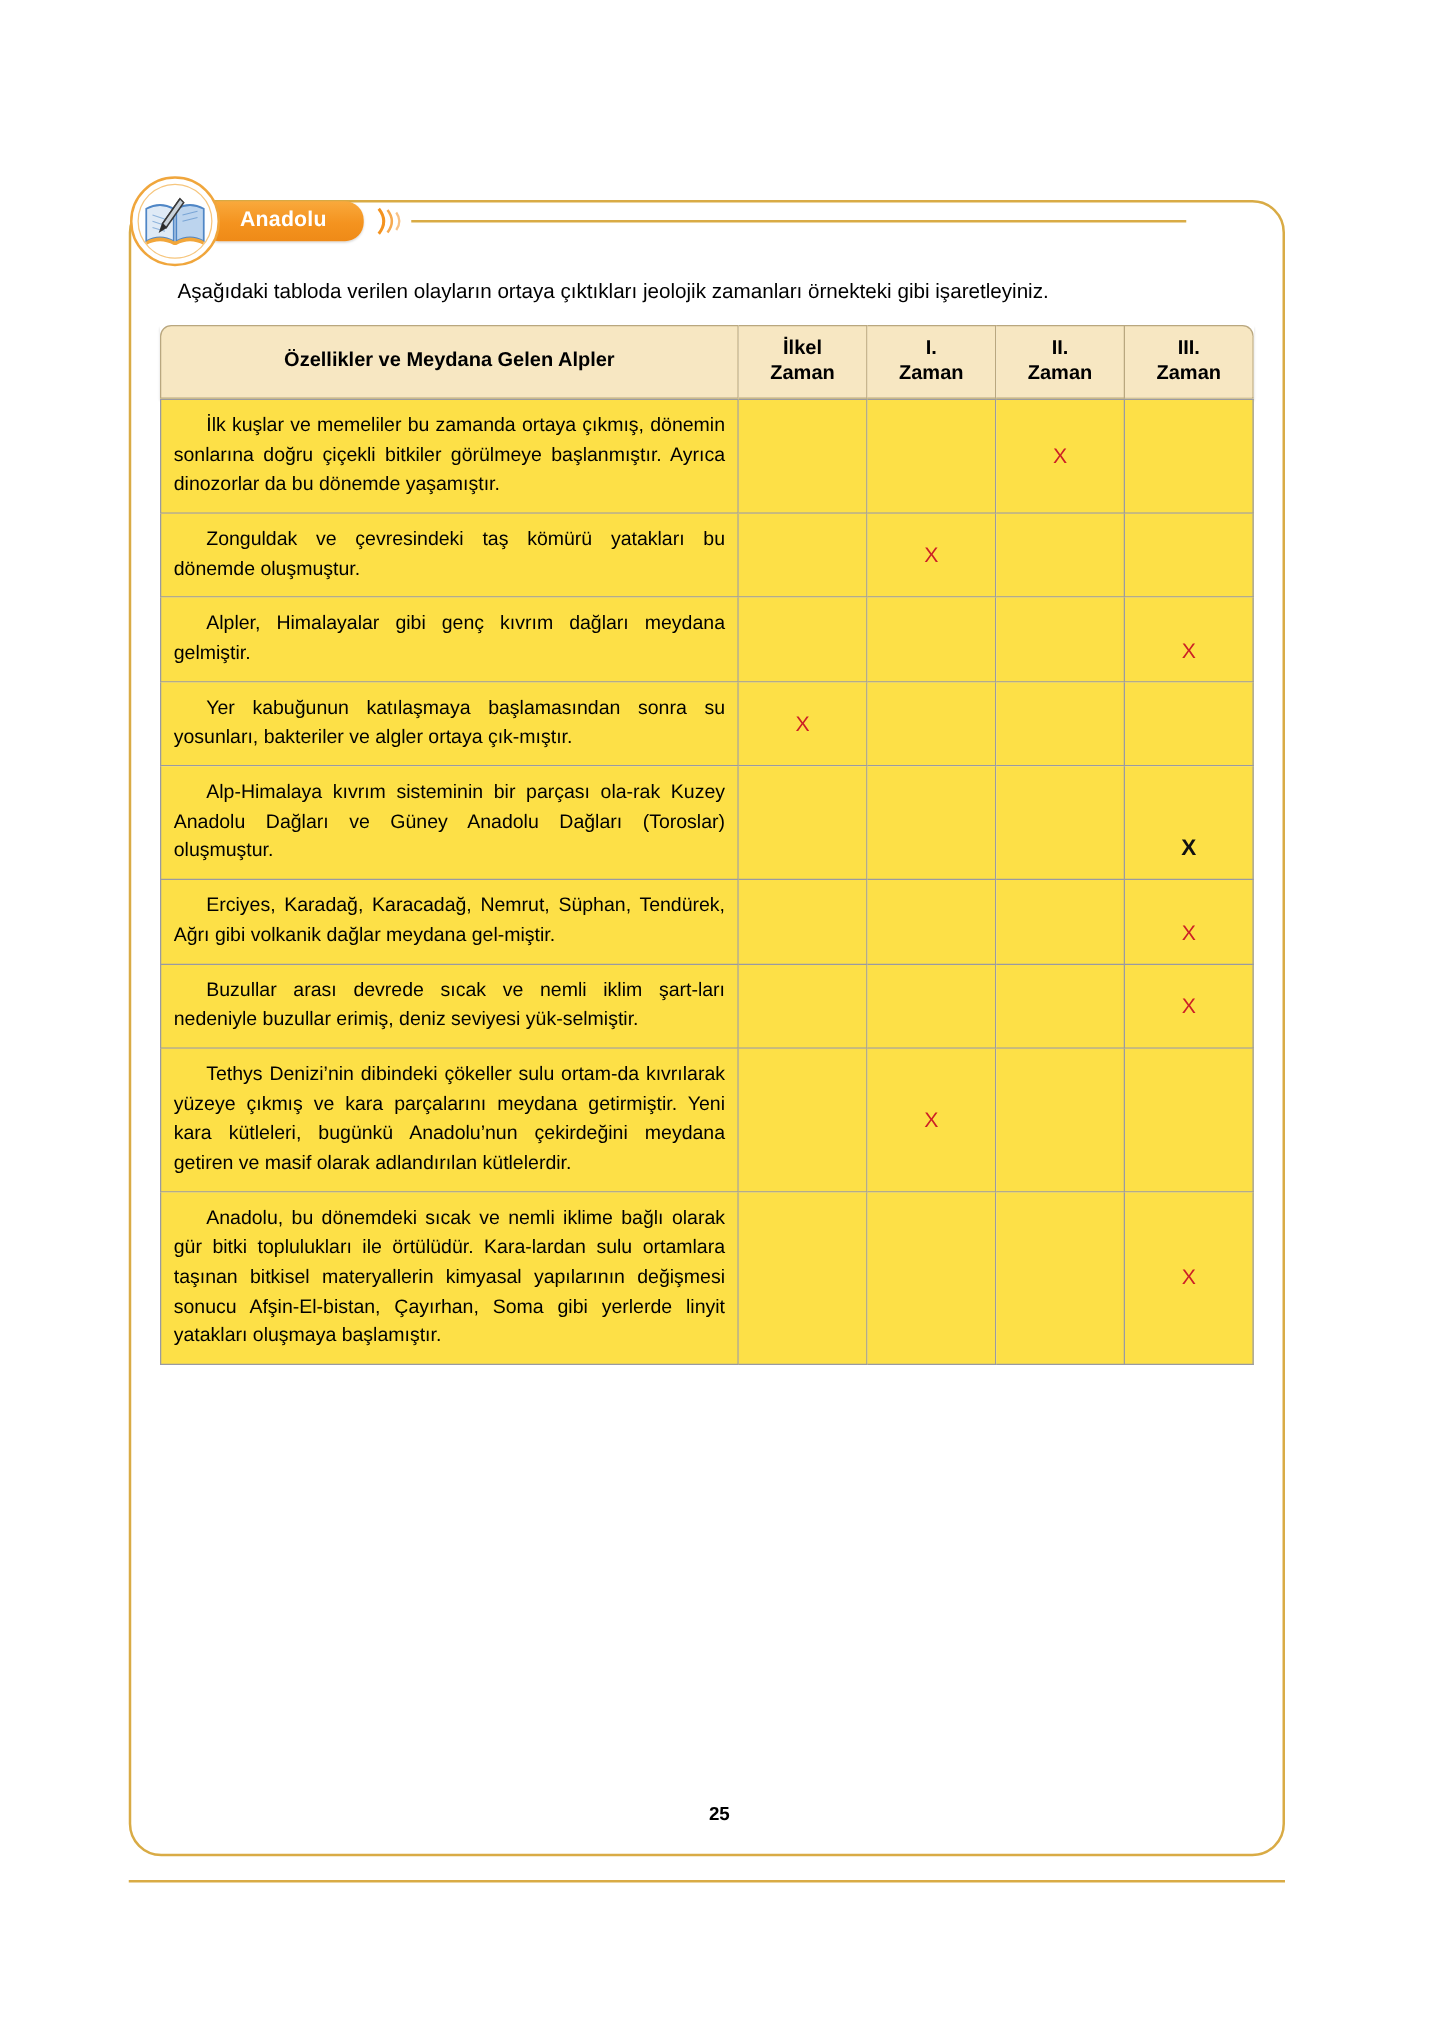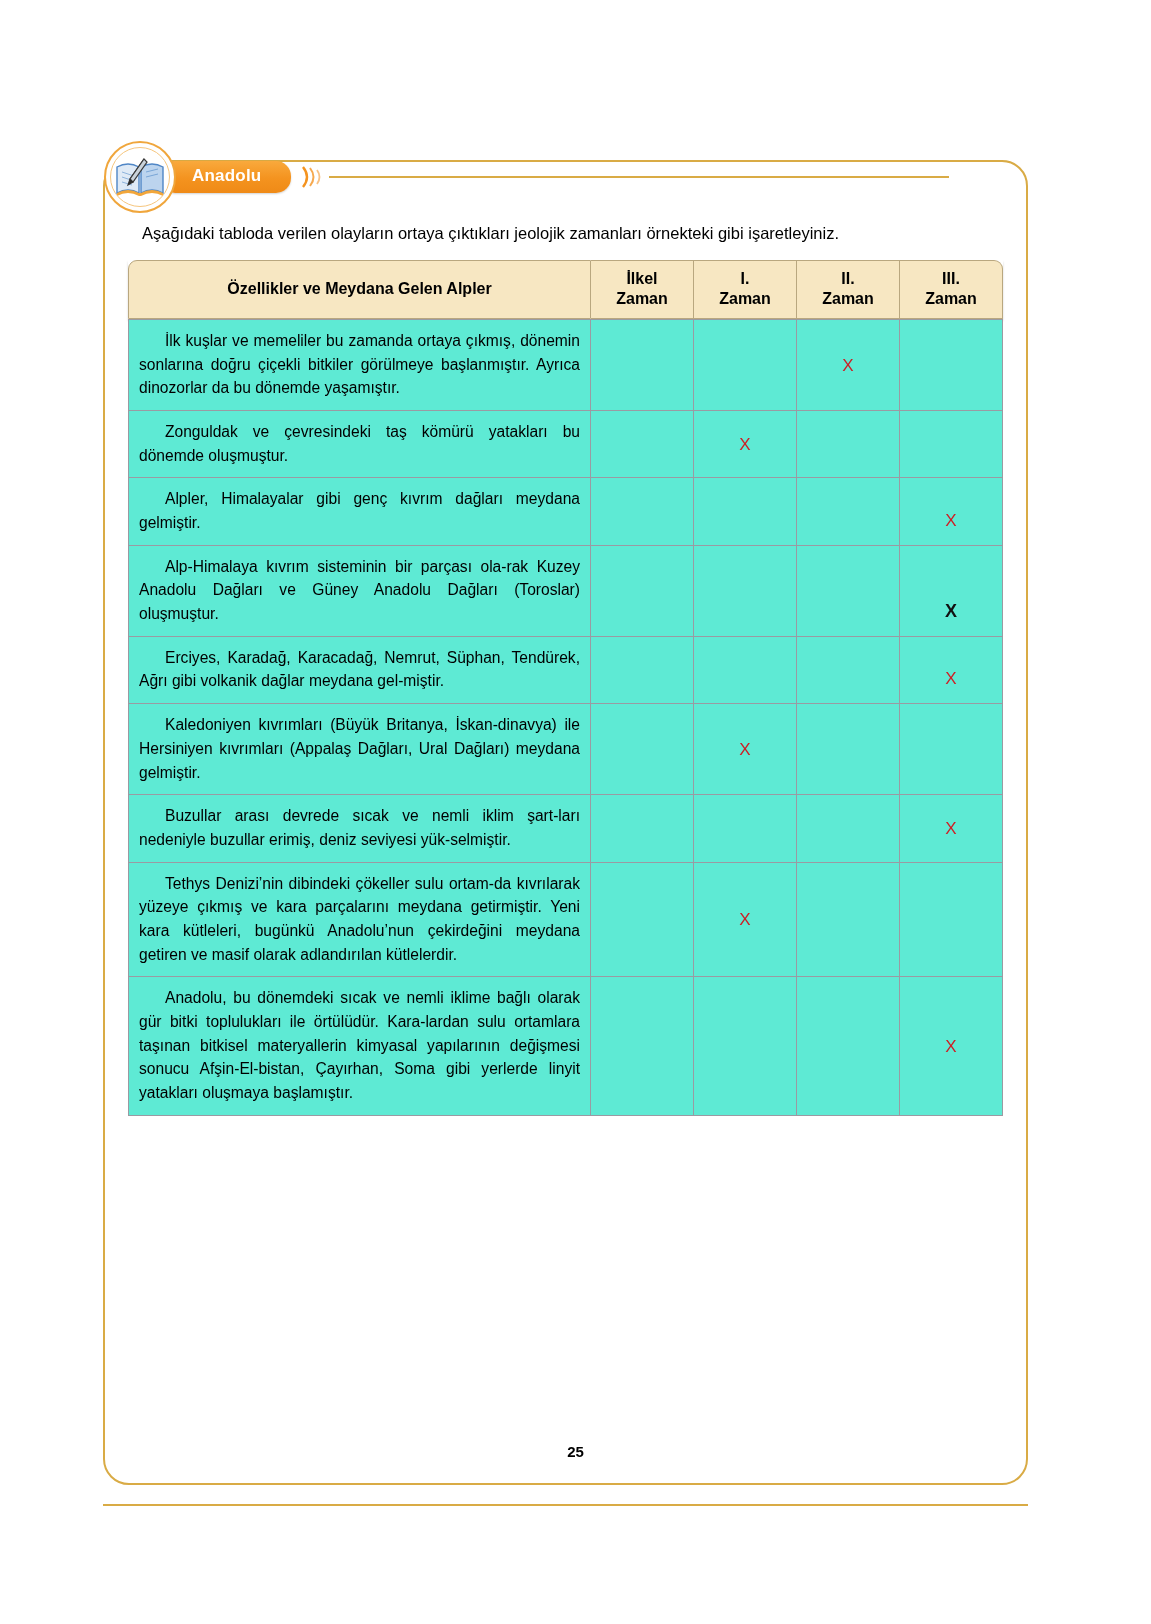--- a/index.html
+++ b/index.html
@@ -127,21 +127,21 @@
     padding-right: 10px;
   }
   table.geo thead th.last {
     border-top-right-radius: 9px;
   }
   table.geo thead tr { box-shadow: 0 2px 2px rgba(0,0,0,.16); }
 
   table.geo tbody td {
     border-right: 1px solid #9a9aa2;
     border-bottom: 1px solid #9a9aa2;
-    background: #5eead4;
+    background: #fde047;
     vertical-align: top;
     padding: 0;
   }
   table.geo tbody tr:first-child td { border-top: 1px solid #9a9aa2; }
   table.geo tbody td.desc {
     border-left: 1px solid #9a9aa2;
     text-align: justify;
     text-align-last: left;
     padding: 9px 10px 10px 10px;
     line-height: 1.52;
@@ -263,45 +263,45 @@
         <tr>
           <td class="desc"><span class="ind"></span>Alpler, Himalayalar gibi genç kıvrım dağları meydana gelmiştir.</td>
           <td class="mark"></td>
           <td class="mark"></td>
           <td class="mark"></td>
           <td class="mark">
             <span class="x-mark v-low">X</span>
           </td>
         </tr>
         <tr>
+          <td class="desc"><span class="ind"></span>Yer kabuğunun katılaşmaya başlamasından sonra su yosunları, bakteriler ve algler ortaya çık-mıştır.</td>
+          <td class="mark">
+            <span class="x-mark v-mid">X</span>
+          </td>
+          <td class="mark"></td>
+          <td class="mark"></td>
+          <td class="mark"></td>
+        </tr>
+        <tr>
           <td class="desc"><span class="ind"></span>Alp-Himalaya kıvrım sisteminin bir parçası ola-rak Kuzey Anadolu Dağları ve Güney Anadolu Dağları (Toroslar) oluşmuştur.</td>
           <td class="mark"></td>
           <td class="mark"></td>
           <td class="mark"></td>
           <td class="mark">
             <span class="x-mark v-low bold-black">X</span>
           </td>
         </tr>
         <tr>
           <td class="desc"><span class="ind"></span>Erciyes, Karadağ, Karacadağ, Nemrut, Süphan, Tendürek, Ağrı gibi volkanik dağlar meydana gel-miştir.</td>
           <td class="mark"></td>
           <td class="mark"></td>
           <td class="mark"></td>
           <td class="mark">
             <span class="x-mark v-low">X</span>
           </td>
-        </tr>
-        <tr>
-          <td class="desc"><span class="ind"></span>Kaledoniyen kıvrımları (Büyük Britanya, İskan-dinavya) ile Hersiniyen kıvrımları (Appalaş Dağları, Ural Dağları) meydana gelmiştir.</td>
-          <td class="mark"></td>
-          <td class="mark">
-            <span class="x-mark v-mid">X</span>
-          </td>
-          <td class="mark"></td>
-          <td class="mark"></td>
         </tr>
         <tr>
           <td class="desc"><span class="ind"></span>Buzullar arası devrede sıcak ve nemli iklim şart-ları nedeniyle buzullar erimiş, deniz seviyesi yük-selmiştir.</td>
           <td class="mark"></td>
           <td class="mark"></td>
           <td class="mark"></td>
           <td class="mark">
             <span class="x-mark v-mid">X</span>
           </td>
         </tr>

